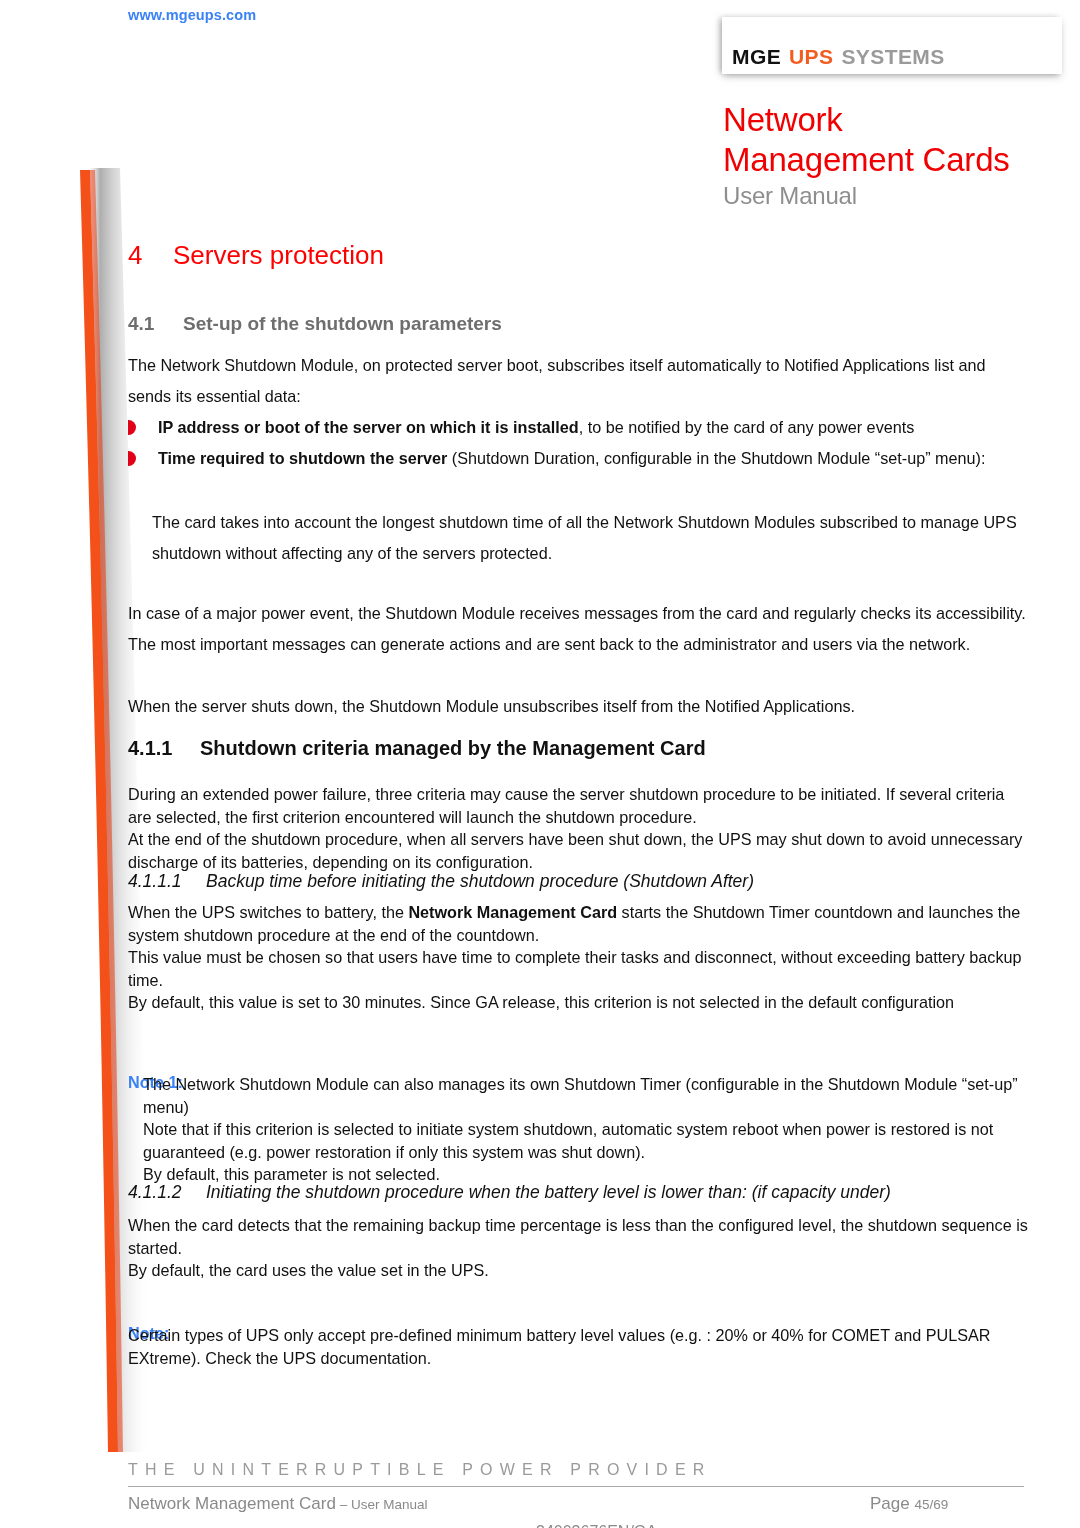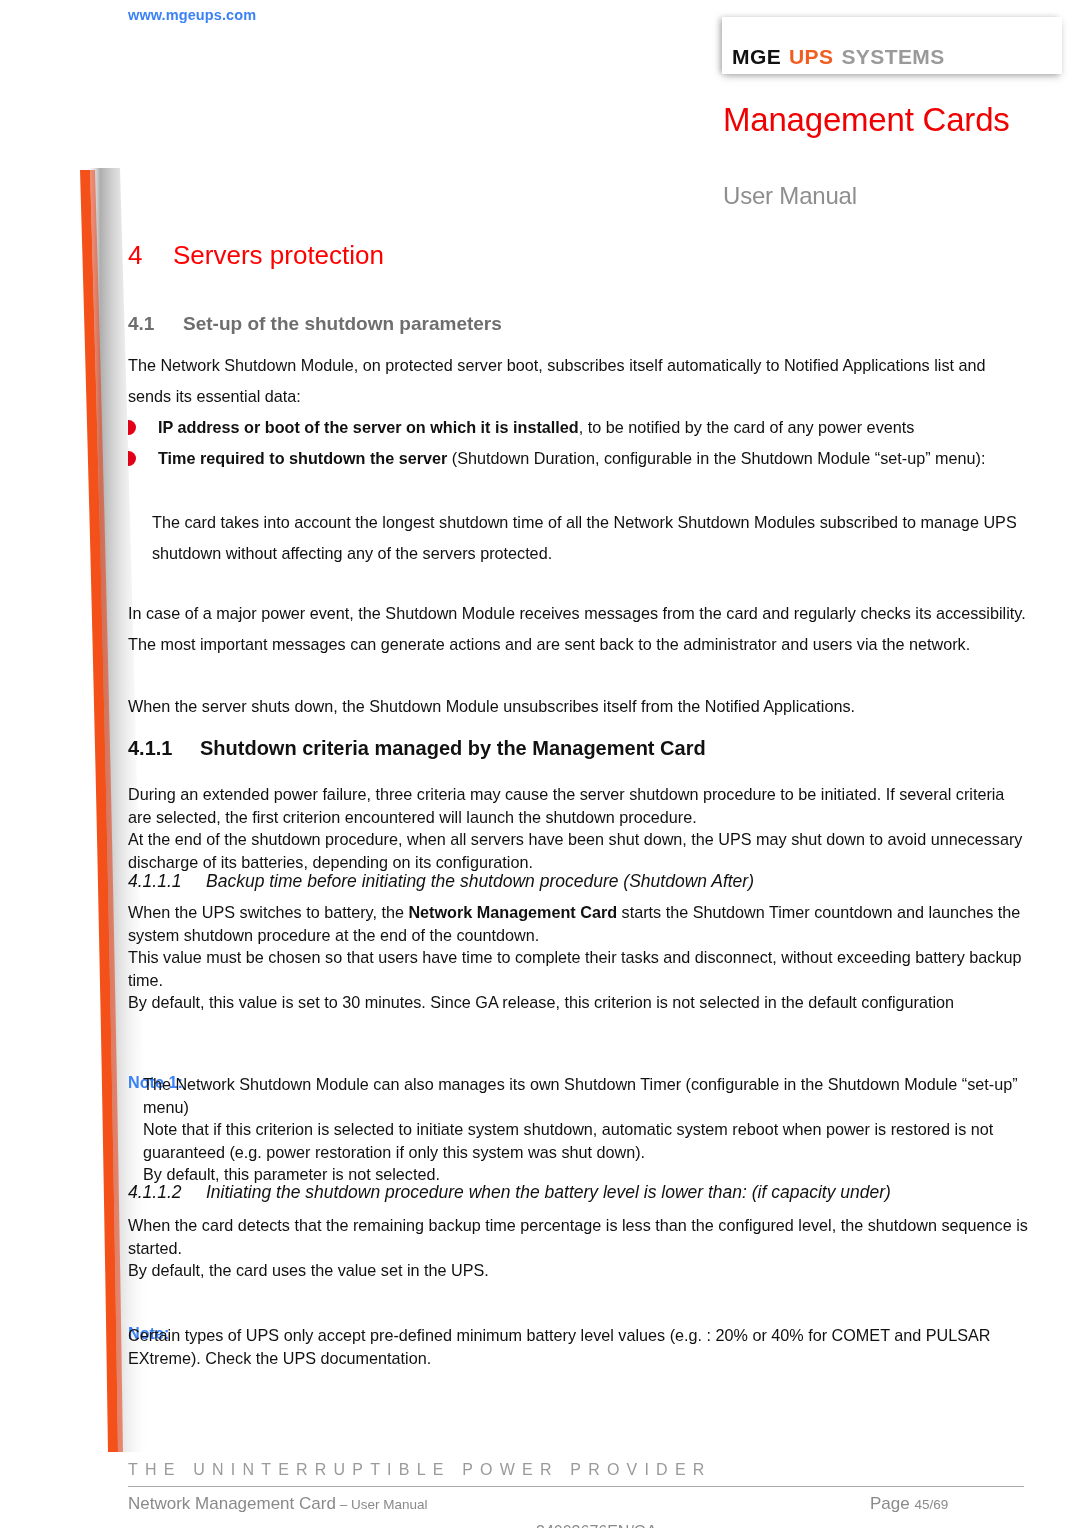--- a/index.html
+++ b/index.html
@@ -223,20 +223,21 @@
 
   <div class="site-url">www.mgeups.com</div>
 
   <div class="logo-box">
     <div class="logo-text">
       <span class="logo-mge">MGE</span><span class="logo-ups">UPS</span><span class="logo-sys">SYSTEMS</span>
     </div>
   </div>
 
   <div class="doc-title">
+    <div>Network</div>
     <div>Management Cards</div>
   </div>
   <div class="doc-subtitle">User Manual</div>
 
   <div class="h1" style="top:240px;">
     <span class="num">4</span><span>Servers protection</span>
   </div>
 
   <div class="h2" style="top:313px;">
     <span class="num">4.1</span><span>Set-up of the shutdown parameters</span>

